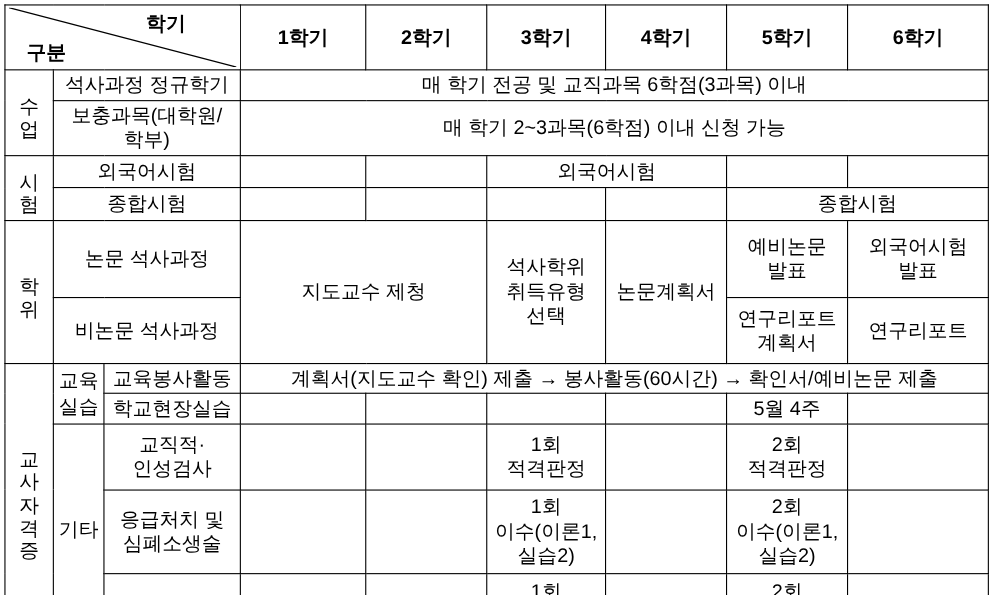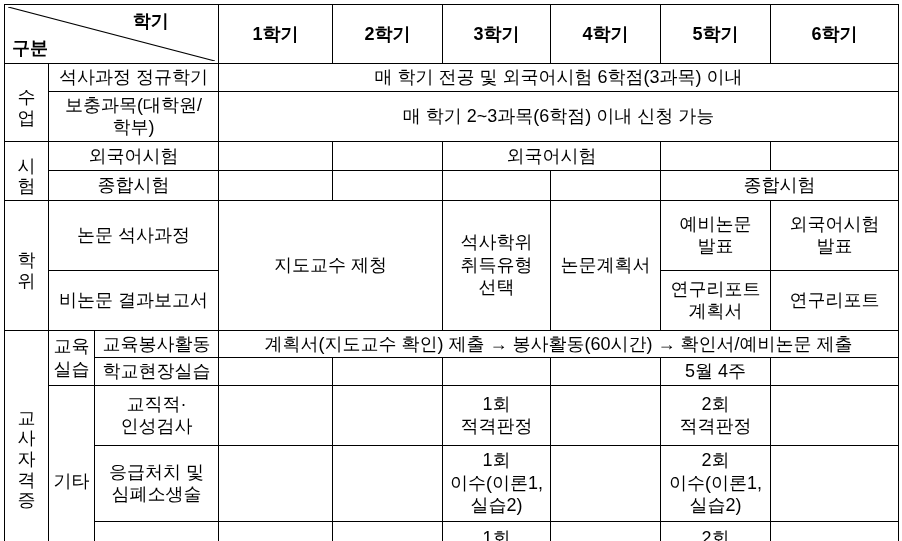--- a/index.html
+++ b/index.html
@@ -65,21 +65,21 @@
     position: absolute;
     top: 3px;
     right: 0;
     left: 38%;
     text-align: center;
     font-weight: bold;
   }
   .corner-wrap .bl-label {
     position: absolute;
     bottom: 2px;
-    left: 4px;
+    left: 16px;
     font-weight: bold;
   }
   td.rowhdr {
     background: #ffffff;
     font-weight: normal;
   }
   td.vert {
     letter-spacing: 0px;
     line-height: 1.15;
     font-weight: normal;
@@ -130,21 +130,21 @@
       <td class="hdr">4학기</td>
       <td class="hdr">5학기</td>
       <td class="hdr">6학기</td>
     </tr>
 
     <tr>
       <td class="vert" rowspan="2">
         <span class="vtxt">수 업</span>
       </td>
       <td class="rowhdr" colspan="2">석사과정 정규학기</td>
-      <td colspan="6">매 학기 전공 및 외국어시험 6학점(3과목) 이내</td>
+      <td colspan="6">매 학기 전공 및 교직과목 6학점(3과목) 이내</td>
     </tr>
 
     <tr>
       <td class="rowhdr" colspan="2">보충과목(대학원/학부)</td>
       <td colspan="6">매 학기 2~3과목(6학점) 이내 신청 가능</td>
     </tr>
 
     <tr>
       <td class="vert" rowspan="2">
         <span class="vtxt">시 험</span>
@@ -176,21 +176,21 @@
 취득유형
 선택</td>
       <td rowspan="2">논문계획서</td>
       <td class="shade" style="white-space:pre-line">예비논문
 발표</td>
       <td style="white-space:pre-line">외국어시험
 발표</td>
     </tr>
 
     <tr style="height:60px">
-      <td class="rowhdr" colspan="2">비논문 결과보고서</td>
+      <td class="rowhdr" colspan="2">비논문 석사과정</td>
       <td class="shade" style="white-space:pre-line">연구리포트
 계획서</td>
       <td>연구리포트</td>
     </tr>
 
     <tr>
       <td class="vert" rowspan="6">
         <span class="vtxt" style="white-space:pre-line">교 사 자 격 증</span>
       </td>
       <td rowspan="2" style="white-space:pre-line">교육

